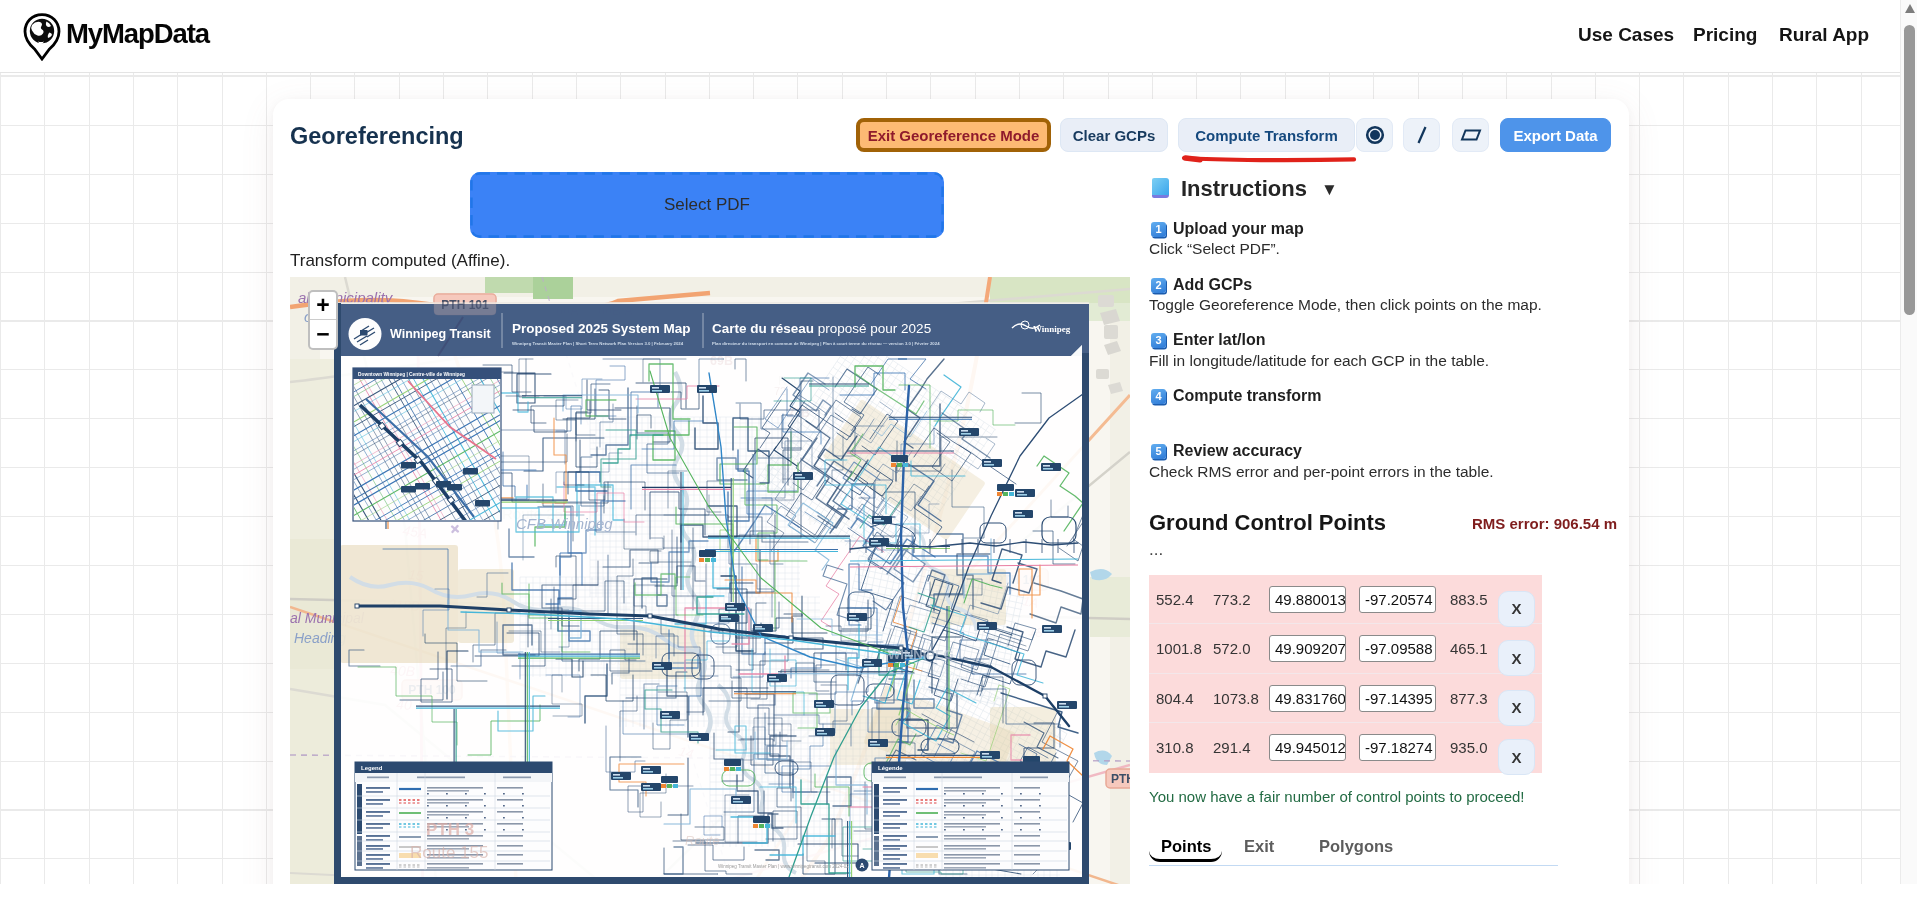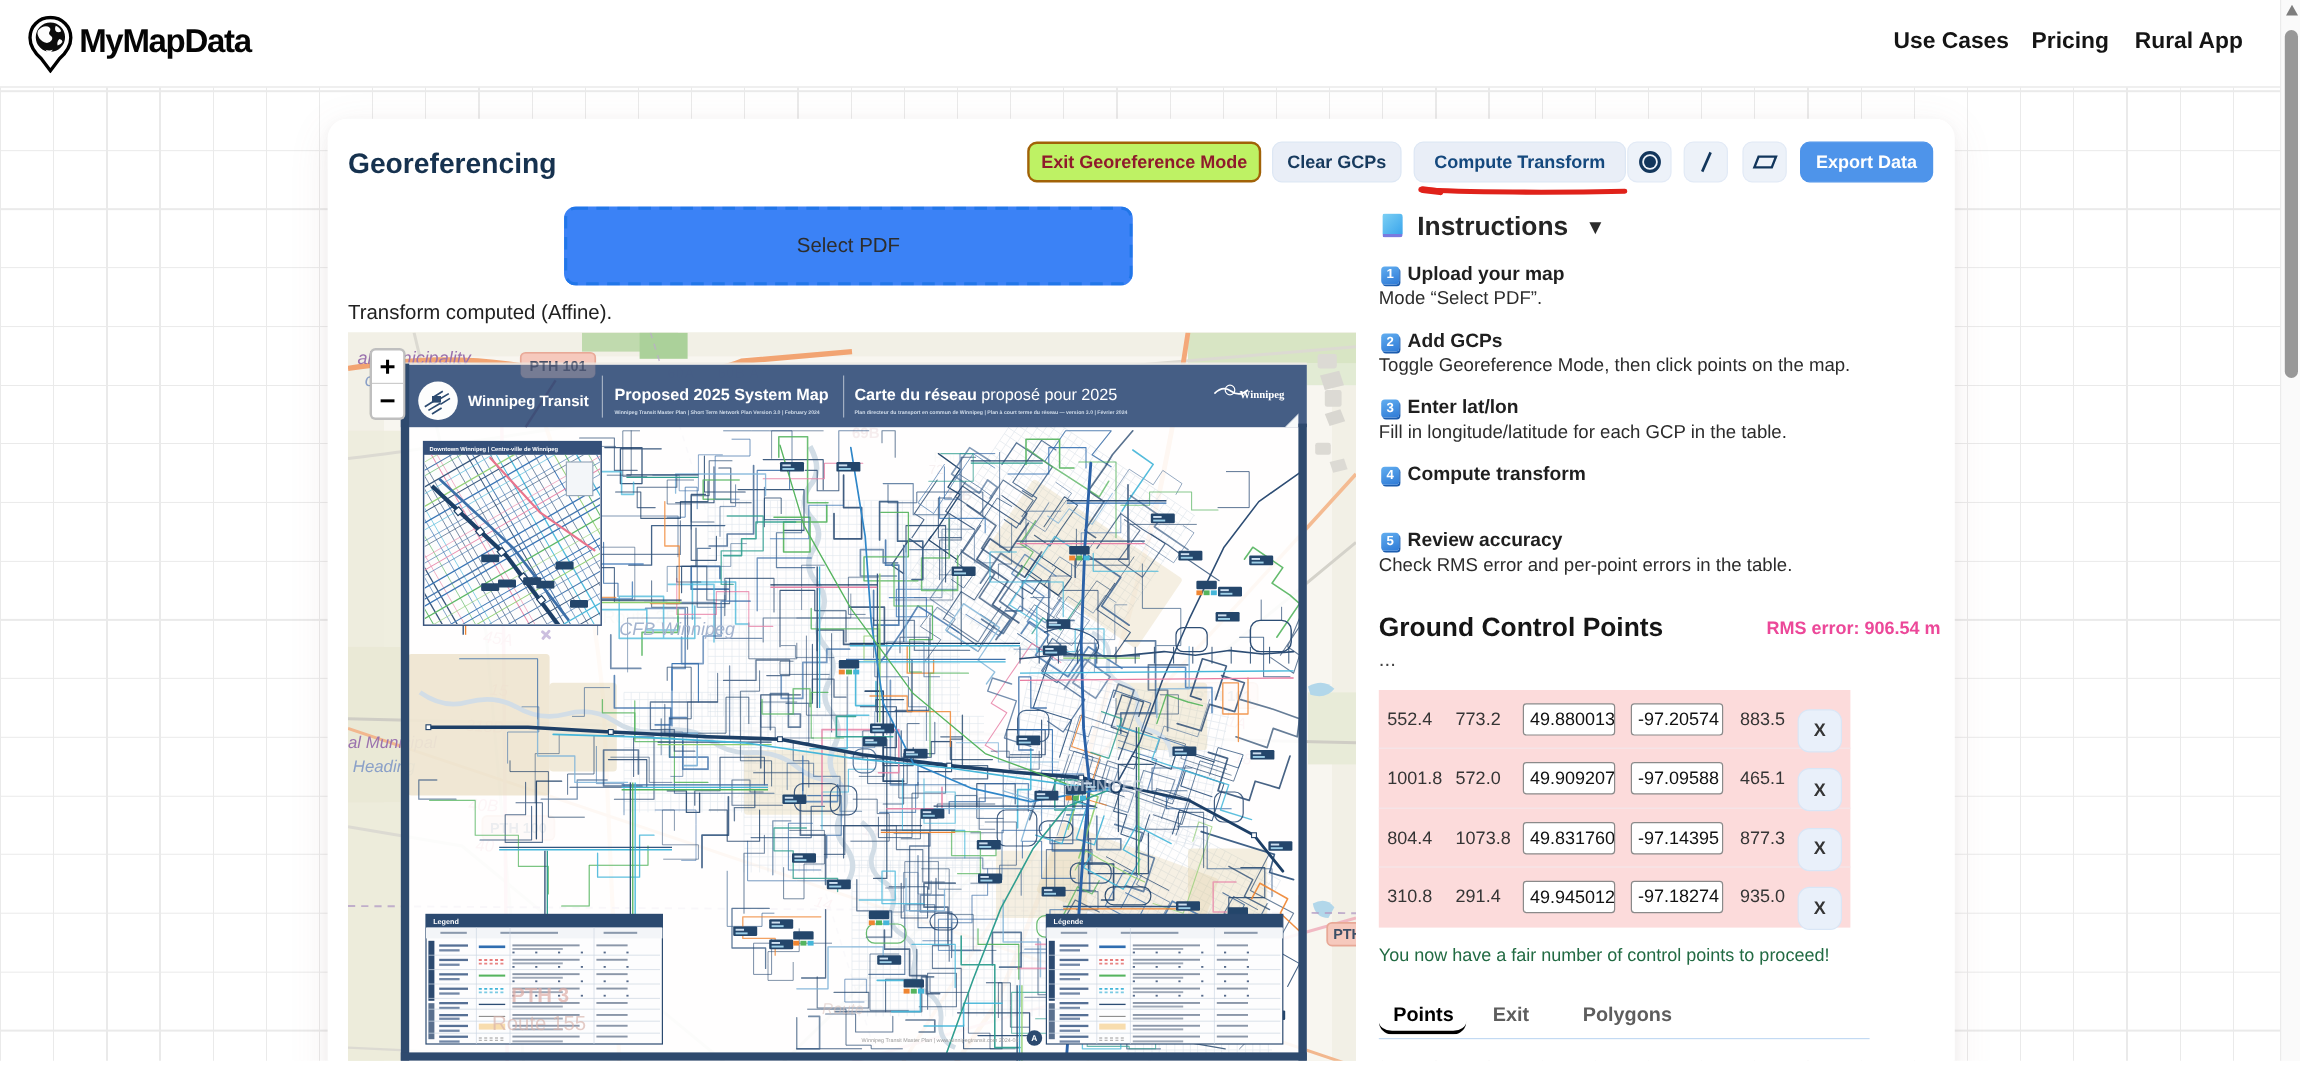--- a/index.html
+++ b/index.html
@@ -31,21 +31,21 @@
   border-left:5.5px solid transparent; border-right:5.5px solid transparent; border-top:10px solid #7d7d7d; }
 
 
 #card { position:absolute; left:273px; top:99px; width:1356px; height:880px; background:#fff;
   border-radius:16px; box-shadow:0 8px 34px rgba(150,110,110,0.10), 0 2px 10px rgba(0,0,0,0.04); z-index:10; }
 
 #h-geo { position:absolute; left:17px; top:24px; font-size:23.5px; font-weight:bold; color:#16324f; }
 
 .btn { position:absolute; top:19px; height:34px; border-radius:8px; font-weight:bold; font-size:15px;
   display:flex; align-items:center; justify-content:center; }
-#btn-exit { left:583px; width:195px; background:#bef264; border:2px solid #a16207; color:#8f1b2c; }
+#btn-exit { left:583px; width:195px; background:#fdba74; border:4px solid #a16207; color:#8f1b2c; }
 #btn-clear { left:787px; width:108px; background:#e9eef7; border:1px solid #dde7f4; color:#173a5e; }
 #btn-compute { left:905px; width:177px; background:#e9eef7; border:1px solid #dde7f4; color:#15497e; }
 .iconbtn { position:absolute; top:19px; width:37px; height:34px; background:#edf2f9; border:1px solid #e2eaf6;
   border-radius:8px; display:flex; align-items:center; justify-content:center; }
 #btn-export { left:1227px; width:111px; background:#4e94ea; border:1px solid #4e94ea; color:#fff; }
 
 #redline { position:absolute; left:905px; top:52px; z-index:5;}
 
 #selectpdf { position:absolute; left:197px; top:73px; width:474px; height:66px; background:#3b82f6;
   border-radius:10px; display:flex; align-items:center; justify-content:center;
@@ -72,21 +72,21 @@
   background:linear-gradient(135deg,#7dd0f4 0%, #3aa5ec 100%); border-bottom:3px solid #7a7adf; vertical-align:-2px; margin-right:12px; }
 .caret { display:inline-block; margin-left:8px; font-size:17px; color:#2b2b2b; vertical-align:1px; }
 .step { position:absolute; left:878px; }
 .keycap { display:inline-block; width:15px; height:15px; border-radius:3px; margin-right:7px;
   background:linear-gradient(160deg,#62aef0 0%, #2e7ad6 100%); color:#fff; font-size:11px; font-weight:bold;
   text-align:center; line-height:15px; vertical-align:1px; box-shadow:1px 1.5px 0 #1b5cae; }
 .steptitle { font-size:16px; font-weight:bold; color:#1f1f1f; }
 .stepdesc { position:absolute; left:876px; font-size:15.5px; color:#2c2c2c; }
 
 #gcphead { position:absolute; left:876px; top:411px; font-size:22px; font-weight:bold; color:#161616; }
-#rmserr { position:absolute; left:1199px; top:416px; font-size:15px; font-weight:bold; color:#ec4899; }
+#rmserr { position:absolute; left:1199px; top:416px; font-size:15px; font-weight:bold; color:#7f1d1d; }
 #dots { position:absolute; left:876px; top:441px; font-size:17px; color:#444; }
 
 #gcptable { position:absolute; left:876px; top:475.5px; width:393px; height:198px; background:#fcdbdb; }
 .gcprow { position:absolute; left:0; width:393px; height:49.5px; border-bottom:1px solid #f3e7ea; }
 .gcprow div { position:absolute; top:16px; font-size:15px; color:#353535; }
 .gcprow input { position:absolute; top:11px; width:77px; height:27px; border:1px solid #8a8a8a; border-radius:3px;
   font-size:15px; color:#111; padding-left:5px; font-family:"Liberation Sans", sans-serif; }
 .xbtn { position:absolute; left:349px; top:6.5px; width:37px; height:36px; background:#e9f0fa; border:1px solid #d9e6f6;
   border-radius:10px; color:#143a5f; font-weight:bold; font-size:15px; display:flex; align-items:center; justify-content:center; }
 #greenmsg { position:absolute; left:876px; top:689px; font-size:15px; color:#226b43; }
@@ -1733,21 +1733,21 @@
         </svg>
             <div id="zoomctl">
           <div class="zbtn">+</div>
           <div class="zbtn">−</div>
         </div>
       <div id="attrib"><span class="flag"></span><a>Leaflet</a> | © OpenStreetMap contributors</div>
     </div>
 
     <div id="insthead"><span class="book"></span>Instructions <span class="caret">▼</span></div>
     <div class="step" style="top:121px;"><span class="keycap">1</span><span class="steptitle">Upload your map</span></div>
-    <div class="stepdesc" style="top:141px;">Mode “Select PDF”.</div>
+    <div class="stepdesc" style="top:141px;">Click “Select PDF”.</div>
     <div class="step" style="top:176.5px;"><span class="keycap">2</span><span class="steptitle">Add GCPs</span></div>
     <div class="stepdesc" style="top:197px;">Toggle Georeference Mode, then click points on the map.</div>
     <div class="step" style="top:232px;"><span class="keycap">3</span><span class="steptitle">Enter lat/lon</span></div>
     <div class="stepdesc" style="top:253px;">Fill in longitude/latitude for each GCP in the table.</div>
     <div class="step" style="top:287.5px;"><span class="keycap">4</span><span class="steptitle">Compute transform</span></div>
     <div class="step" style="top:343px;"><span class="keycap">5</span><span class="steptitle">Review accuracy</span></div>
     <div class="stepdesc" style="top:364px;">Check RMS error and per-point errors in the table.</div>
 
     <div id="gcphead">Ground Control Points</div>
     <div id="rmserr">RMS error: 906.54 m</div>

